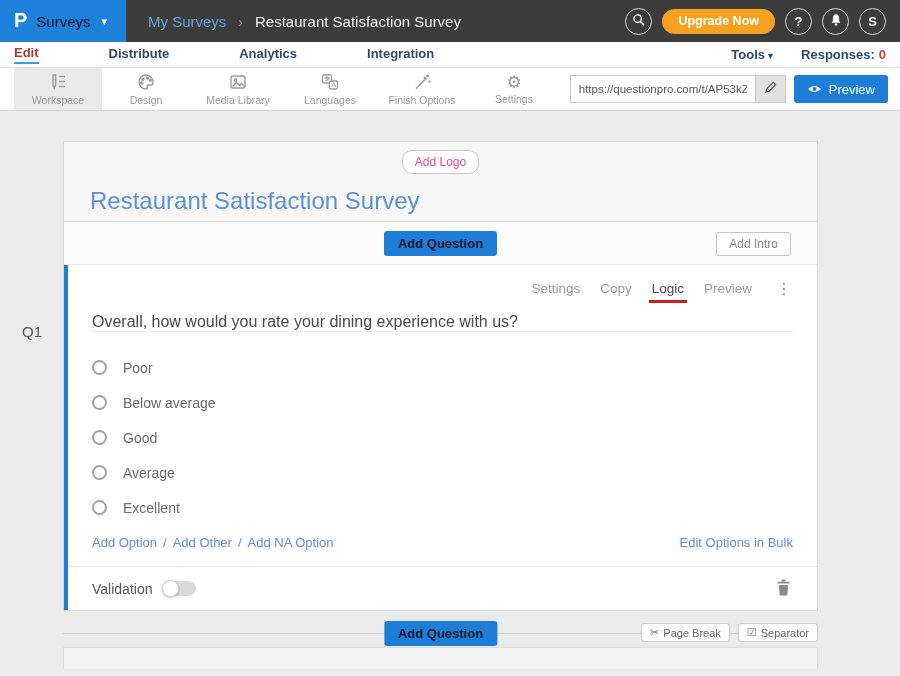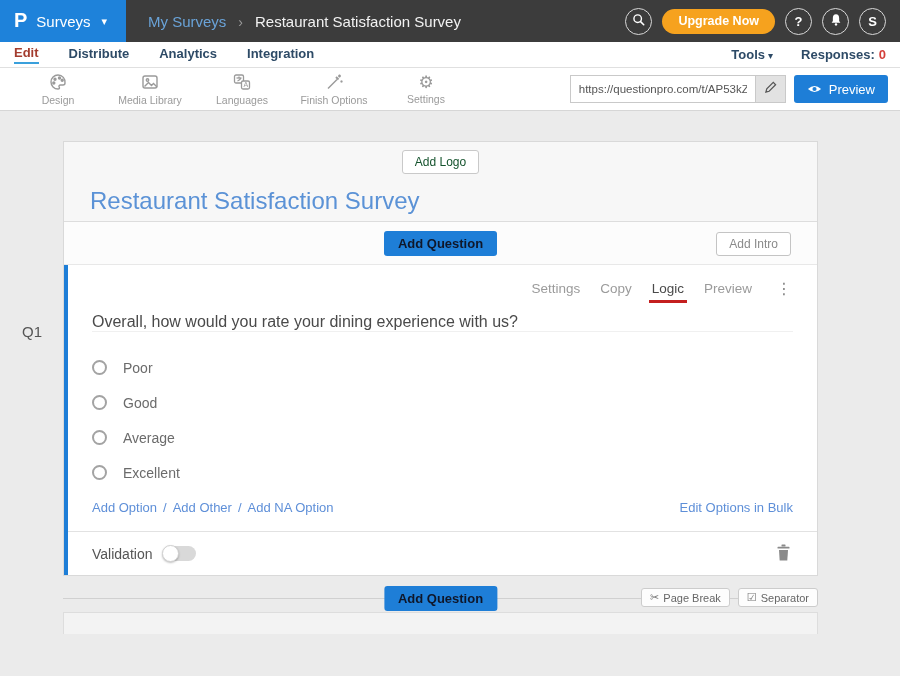--- a/index.html
+++ b/index.html
@@ -4,32 +4,32 @@
 <style>
   * { margin:0; padding:0; box-sizing:border-box; }
   html,body { width:900px; height:676px; overflow:hidden; }
   body { font-family:"Liberation Sans","DejaVu Sans",sans-serif; background:#ebebeb; }
   .glyph { font-family:"DejaVu Sans",sans-serif; }
 
   
   .top-header { height:42px; background:#3c3c3c; display:flex; align-items:center; }
   .logo-box { width:126px; height:100%; background:#1e82da; display:flex; align-items:center; padding:0 12px 0 14px; gap:9px; cursor:pointer; }
   .logo-p { color:#fff; font-weight:700; font-size:20px; line-height:1; transform:translateY(-1px); }
-  .logo-menu { color:#ffffff; font-size:15px; }
+  .logo-menu { color:#0f172a; font-size:15px; }
   .logo-chev { color:#fff; font-size:11px; margin-left:2px; }
   .crumbs { display:flex; align-items:flex-end; margin-left:22px; font-size:15px; }
   .crumb-parent { color:#6aa3d8; text-decoration:none; cursor:pointer; }
   .crumb-sep { color:#9a9a9a; margin:0 12px; font-size:14px; }
   .crumb-current { color:#f2f2f2; }
   .header-right { margin-left:auto; margin-right:14px; display:flex; align-items:center; gap:10px; }
   .hicon { width:27px; height:27px; border-radius:50%; border:1.5px solid #d8d8d8; background:transparent; color:#fff; font-size:13px; font-weight:700; display:flex; align-items:center; justify-content:center; cursor:pointer; }
   .upgrade-btn { height:25px; padding:0 16px; border:none; border-radius:13px; background:#f6a21e; color:#fff; font-size:12.5px; font-weight:700; cursor:pointer; }
 
   
-  .nav-row { height:26px; background:#fff; border-bottom:1px solid #e0e0e0; display:flex; align-items:center; padding:0 14px; font-size:13px; font-weight:600; }
+  .nav-row { height:26px; background:#fff; border-bottom:1px solid #e0e0e0; display:flex; align-items:center; padding:0 14px; font-size:13px; font-weight:600;gap:40px; }
   .nav-tab { color:#2d4a66; margin-right:30px; text-decoration:none; cursor:pointer; padding-bottom:2px; }
   .nav-tab.active { color:#a33c2e; border-bottom:2px solid #3aa0dc; }
   .nav-right { margin-left:auto; display:flex; align-items:center; gap:28px; }
   .tools-lbl { color:#2d4a66; cursor:pointer; }
   .tools-chev { font-size:10px; margin-left:3px; }
   .responses { color:#2d4a66; cursor:pointer; }
   .responses .count { color:#d43f3a; margin-left:4px; }
 
   
   .toolbar-row { height:43px; background:#fff; border-bottom:1px solid #d6d6d6; display:flex; align-items:stretch; padding-left:14px; }
@@ -44,21 +44,21 @@
   .url-edit { width:30px; background:#e2e2e2; border:1px solid #c9c9c9; border-left:none; display:flex; align-items:center; justify-content:center; cursor:pointer; }
   .preview-btn { height:28px; padding:0 13px; background:#1e7ed7; border:none; border-radius:3px; color:#fff; font-size:13px; display:flex; align-items:center; gap:7px; cursor:pointer; }
 
   
   .workspace { position:relative; height:565px; background:#ebebeb; padding-top:30px; }
   .qnum { position:absolute; left:22px; top:212px; font-size:15px; color:#555; }
   .survey-wrap { width:755px; margin-left:63px; }
   .survey-card { background:#fff; border:1px solid #d9d9d9; }
 
   .scard-header { background:#f7f7f7; border-bottom:1px solid #ddd; height:80px; padding-top:8px; }
-  .add-logo-btn { display:block; margin:0 auto; background:#fff; border:1px solid #c9c9c9; border-radius:3px; padding:4px 12px; font-size:12px; color:#14532d; cursor:pointer; }
+  .add-logo-btn { display:block; margin:0 auto; background:#fff; border:1px solid #c9c9c9; border-radius:10px; padding:4px 12px; font-size:12px; color:#ec4899; cursor:pointer; }
   .stitle { margin:13px 0 0 26px; font-size:24px; font-weight:400; color:#5b92d6; cursor:text; }
 
   .addq-row { height:43px; position:relative; background:#fcfcfc; border-bottom:1px solid #e8e8e8; display:flex; align-items:center; justify-content:center; }
   .btn-primary { background:#1e7ed7; border:none; border-radius:3px; color:#0f172a; font-size:13px; font-weight:700; padding:5px 14px; cursor:pointer; }
   .add-intro-btn { position:absolute; right:26px; top:10px; background:#fff; border:1px solid #c4c4c4; border-radius:3px; color:#8a8a8a; font-size:12px; padding:4px 12px; cursor:pointer; }
 
   .qcard { border-left:4px solid #1e7ed7; background:#fff; padding:14px 24px 0 24px; }
   .qactions { display:flex; justify-content:flex-end; align-items:center; gap:20px; color:#9b9b9b; font-size:13.5px; }
   .qaction { cursor:pointer; }
   .qaction.logic { color:#4a4a4a; position:relative; }
@@ -132,20 +132,31 @@
   <a class="nav-tab">Distribute</a>
   <a class="nav-tab">Analytics</a>
   <a class="nav-tab">Integration</a>
   <div class="nav-right">
     <span class="tools-lbl"><span>Tools</span><span class="tools-chev">▾</span></span>
     <span class="responses"><span>Responses:</span><span class="count">0</span></span>
   </div>
 </nav>
 
 <div class="toolbar-row">
+  <div class="titem active">
+    <span class="ticon">
+      <svg width="20" height="20" viewBox="0 0 20 20" fill="none" stroke="#9a9a9a" stroke-width="1.4">
+          <path d="M5 3 v10 l1.3 3 1.3-3 V3 Z"></path>
+          <line x1="11" y1="4.5" x2="17" y2="4.5"></line>
+          <line x1="11" y1="9.5" x2="17" y2="9.5"></line>
+          <line x1="11" y1="14.5" x2="17" y2="14.5"></line>
+        </svg>
+    </span>
+    <span>Workspace</span>
+  </div>
   <div class="titem">
     <span class="ticon">
       <svg width="20" height="20" viewBox="0 0 20 20" fill="none" stroke="#9a9a9a" stroke-width="1.4">
           <path d="M10 3 a7 7 0 1 0 0 14 c1.5 0 1.8-1 1.2-1.9 -.7-1 .1-2.1 1.3-2.1 H15 a2 2 0 0 0 2-2 A7 7 0 0 0 10 3 Z"></path>
           <circle cx="7" cy="7.2" r="1" fill="#9a9a9a"></circle>
           <circle cx="11.5" cy="6" r="1" fill="#9a9a9a"></circle>
           <circle cx="5.8" cy="11" r="1" fill="#9a9a9a"></circle>
           <circle cx="14.2" cy="8.3" r="1" fill="#9a9a9a"></circle>
         </svg>
     </span>
@@ -245,20 +256,24 @@
 
         <div class="qtext">Overall, how would you rate your dining experience with us?</div>
 
         <div class="opts">
           <div class="opt">
             <span class="radio"></span>
             <span class="opt-label">Poor</span>
           </div>
           <div class="opt">
             <span class="radio"></span>
+            <span class="opt-label">Below average</span>
+          </div>
+          <div class="opt">
+            <span class="radio"></span>
             <span class="opt-label">Good</span>
           </div>
           <div class="opt">
             <span class="radio"></span>
             <span class="opt-label">Average</span>
           </div>
           <div class="opt">
             <span class="radio"></span>
             <span class="opt-label">Excellent</span>
           </div>

